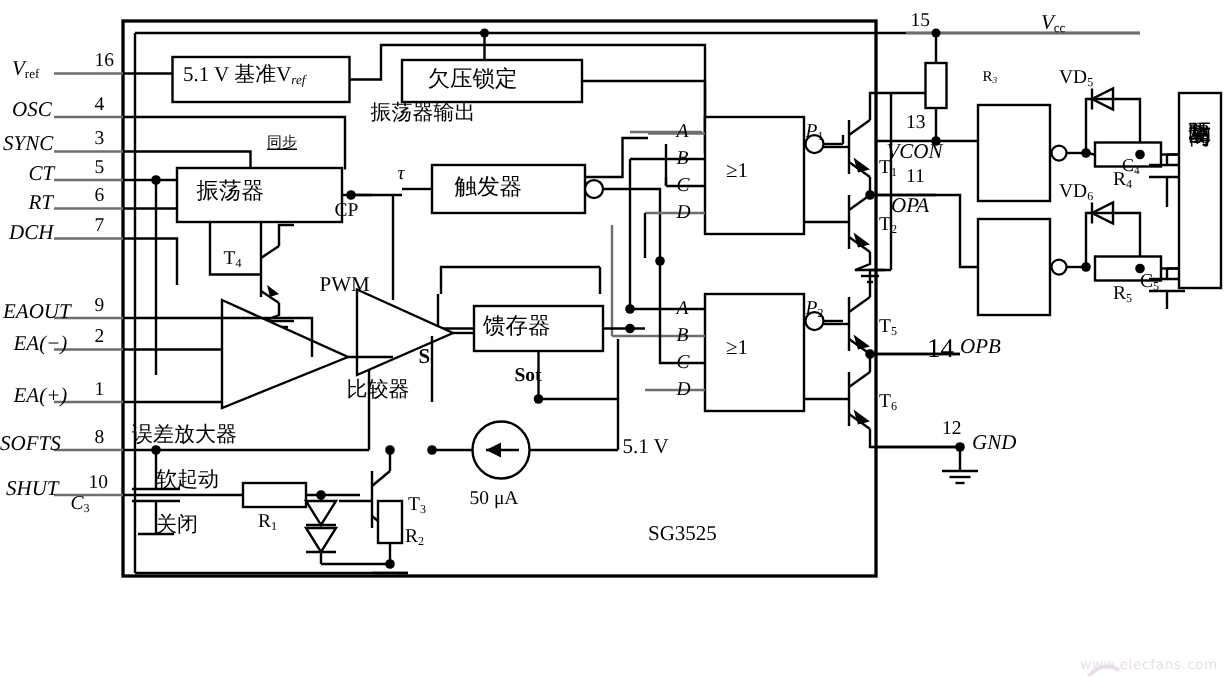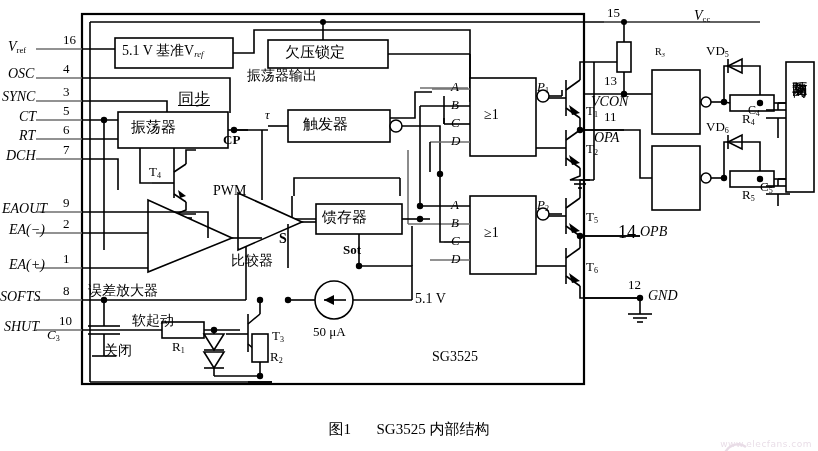--- a/index.html
+++ b/index.html
@@ -364,44 +364,44 @@
   <div class="lbl" style="left:604px; top:110px;font-size:13px;">11</div>
   <div class="lbl it" style="left:594px; top:131px;font-size:14px;">OPA</div>
   <div class="lbl" style="left:604px; top:223px;font-size:18px;margin-left:14px;">14</div>
   <div class="lbl it" style="left:640px; top:225px;font-size:14px;">OPB</div>
   <div class="lbl" style="left:628px; top:278px;font-size:13px;">12</div>
   <div class="lbl it" style="left:648px; top:289px;font-size:14px;">GND</div>
 
   <div class="lbl" style="left:122px; top:44px; font-size:14px;"><span class="cn" style="font-family:'Liberation Serif',serif;"><span>5.1 V 基准V</span></span><span class="sub" style="font-style:italic">ref</span></div>
   <div class="lbl cn" style="left:285px; top:45px; font-size:15px;">欠压锁定</div>
   <div class="lbl cn" style="left:131px; top:120px; font-size:15px;">振荡器</div>
-  <div class="lbl cn" style="left:178px; top:91px; font-size:16px;text-decoration:underline;">同步</div>
+  <div class="lbl cn" style="left:178px; top:91px; font-size:10px;text-decoration:underline;">同步</div>
   <div class="lbl cn" style="left:247px; top:68px; font-size:14px;">振荡器输出</div>
   <div class="lbl cn" style="left:303px; top:117px; font-size:15px;">触发器</div>
   <div class="lbl cn" style="left:322px; top:210px; font-size:15px;">馈存器</div>
   <div class="lbl cn" style="left:88px;  top:283px; font-size:14px;">误差放大器</div>
-  <div class="lbl cn" style="left:104px; top:313px; font-size:14px;margin-left:28px;">软起动</div>
+  <div class="lbl cn" style="left:104px; top:313px; font-size:14px;">软起动</div>
   <div class="lbl cn" style="left:104px; top:343px; font-size:14px;">关闭</div>
   <div class="lbl cn" style="left:231px; top:253px; font-size:14px;">比较器</div>
   <div class="lbl cn" style="left:791px; top:70px; font-size:15px; writing-mode:vertical-rl; line-height:1.05;">隔离与驱动</div>
 
   <div class="lbl" style="left:484px; top:108px; font-size:14px;">≥1</div>
   <div class="lbl" style="left:484px; top:226px; font-size:14px;">≥1</div>
 
   <div class="lbl it" style="left:451px; top:80px;  font-size:13px;">A</div>
   <div class="lbl it" style="left:451px; top:98px;  font-size:13px;">B</div>
   <div class="lbl it" style="left:451px; top:116px; font-size:13px;">C</div>
   <div class="lbl it" style="left:451px; top:134px; font-size:13px;">D</div>
 
   <div class="lbl it" style="left:451px; top:198px; font-size:13px;">A</div>
   <div class="lbl it" style="left:451px; top:216px; font-size:13px;">B</div>
   <div class="lbl it" style="left:451px; top:234px; font-size:13px;">C</div>
   <div class="lbl it" style="left:451px; top:252px; font-size:13px;">D</div>
 
-  <div class="lbl" style="left:223px; top:133px; font-size:13px; font-weight:bold;">CP</div>
+  <div class="lbl" style="left:223px; top:133px; font-size:13px; font-weight:normal;">CP</div>
   <div class="lbl it" style="left:265px; top:108px; font-size:13px;">τ</div>
   <div class="lbl" style="left:213px; top:184px; font-size:14px;">PWM</div>
   <div class="lbl" style="left:279px; top:232px; font-size:14px; font-weight:bold;">S</div>
   <div class="lbl" style="left:343px; top:243px; font-size:13px; font-weight:bold;">Sot</div>
   <div class="lbl it" style="left:537px; top:80px; font-size:13px;"><span>P</span><span class="sub">1</span></div>
   <div class="lbl it" style="left:537px; top:198px; font-size:13px;"><span>P</span><span class="sub">2</span></div>
 
   <div class="lbl" style="left:149px; top:165px; font-size:13px;"><span>T</span><span class="sub">4</span></div>
   <div class="lbl" style="left:272px; top:329px; font-size:13px;"><span>T</span><span class="sub">3</span></div>
   <div class="lbl" style="left:586px; top:92px;  font-size:13px;margin-top:12px;"><span>T</span><span class="sub">1</span></div>
@@ -419,25 +419,20 @@
   <div class="lbl" style="left:748px; top:104px; font-size:12px;"><span>C</span><span class="sub">4</span></div>
   <div class="lbl" style="left:760px; top:180px; font-size:13px;"><span>C</span><span class="sub">5</span></div>
 
   <div class="lbl" style="left:706px; top:44px; font-size:13px;"><span>VD</span><span class="sub">5</span></div>
   <div class="lbl" style="left:706px; top:120px; font-size:13px;"><span>VD</span><span class="sub">6</span></div>
 
   <div class="lbl" style="left:415px; top:292px; font-size:14px;">5.1 V</div>
   <div class="lbl" style="left:313px; top:325px; font-size:13px;">50 μA</div>
   <div class="lbl" style="left:432px; top:350px; font-size:14px;">SG3525</div>
 
-  <div class="caption">
-    <span>图1</span>
-    <span style="display:inline-block;width:18px"></span>
-    <span>SG3525 内部结构</span>
-  </div>
 
   <div class="wm">
     <div style="display:flex;align-items:center;gap:4px;">
       <svg width="34" height="34" viewBox="0 0 34 34">
         <path d="M4 18 A14 14 0 0 1 26 8" stroke="#b58fb0" stroke-width="2.5" fill="none"></path>
         <path d="M8 26 A12 12 0 0 0 26 20" stroke="#b58fb0" stroke-width="2.5" fill="none"></path>
         <circle cx="20" cy="22" r="3" stroke="#b58fb0" stroke-width="2" fill="none"></circle>
       </svg>
       <div>
         <div class="wmurl">www.elecfans.com</div>

